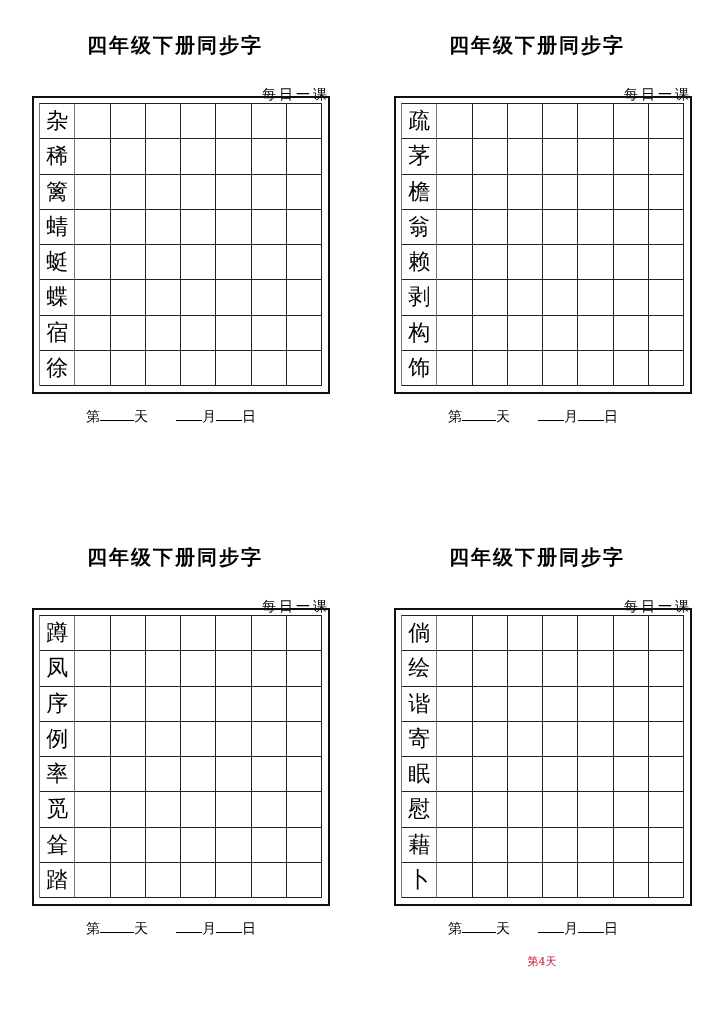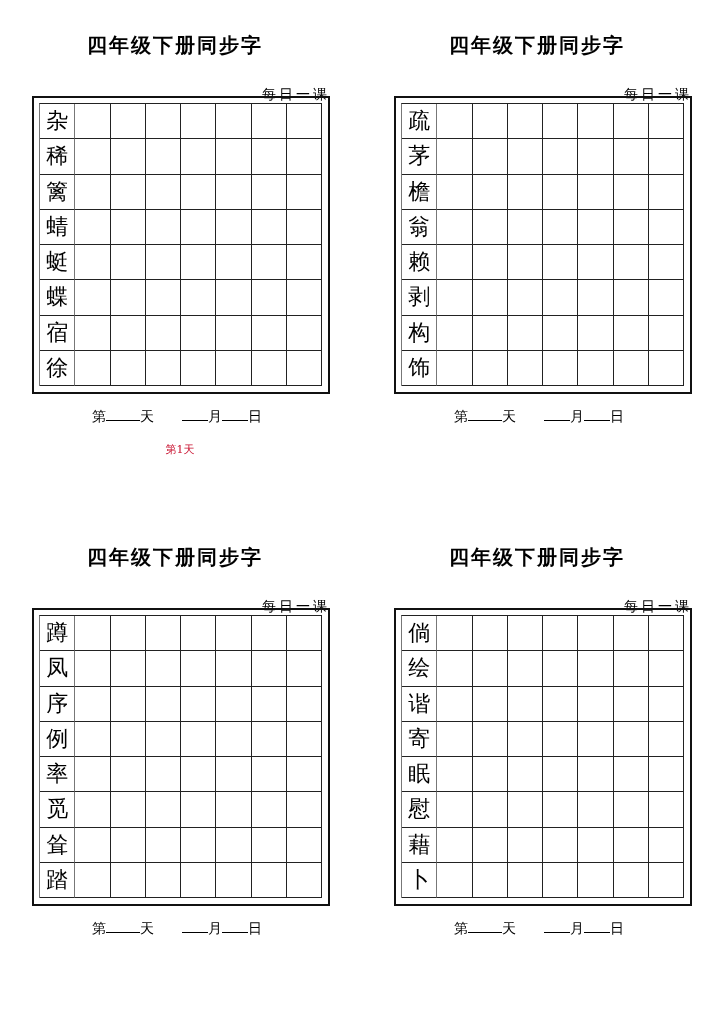--- a/index.html
+++ b/index.html
@@ -11,21 +11,21 @@
   .subtitle { position: absolute; top: 66px; right: -2px; font-size: 14px; letter-spacing: 3px; margin-top: 20px; }
   .frame { position: absolute; top: 96px; left: 32px; width: 294px; height: 294px;
            border: 2px solid #111; }
   .grid { position: absolute; top: 5px; left: 5px; width: 282px; height: 282px;
           display: grid; grid-template-columns: repeat(8, 1fr); grid-template-rows: repeat(8, 1fr);
           border-top: 1px solid #222; border-left: 1px solid #777; }
   .cell { border-right: 1px solid #222; border-bottom: 1px solid #222; box-sizing: border-box;
           display: flex; align-items: center; justify-content: center;
           font-size: 22px; line-height: 1; }
   .cell.c0 { border-right-color: #777; }
-  .date { position: absolute; top: 408px; left: 92px; font-size: 14px; white-space: nowrap; }
+  .date { position: absolute; top: 408px; left: 86px; font-size: 14px; white-space: nowrap; }
   .blank { display: inline-block; border-bottom: 1px solid #000; vertical-align: baseline; height: 12px; }
   .b1 { width: 34px; }
   .b2 { width: 26px; }
   .gap { display: inline-block; width: 28px; }
   .day { position: absolute; top: 442px; left: 0; width: 360px; text-align: center;
          font-size: 11px; color: #c8102e; }
 </style>
 </head>
 <body>
 
@@ -97,21 +97,20 @@
           <div class="cell"></div>
           <div class="cell"></div>
           <div class="cell"></div>
           <div class="cell"></div>
           <div class="cell"></div>
         </div>
     </div>
     <div class="date">
       <span>第</span><span class="blank b1"></span><span>天</span><span class="gap"></span><span class="blank b2"></span><span>月</span><span class="blank b2"></span><span>日</span>
     </div>
-    <div class="day">第1天</div>
   </div>
     <div class="sheet" style="left: 362px; top: 0px;">
     <div class="title">四年级下册同步字</div>
     <div class="subtitle" style="right:auto;left:262px;">每日一课</div>
     <div class="frame">
       <div class="grid">
           <div class="cell c0">疏</div>
           <div class="cell"></div>
           <div class="cell"></div>
           <div class="cell"></div>
@@ -323,14 +322,15 @@
           <div class="cell"></div>
           <div class="cell"></div>
           <div class="cell"></div>
           <div class="cell"></div>
           <div class="cell"></div>
         </div>
     </div>
     <div class="date">
       <span>第</span><span class="blank b1"></span><span>天</span><span class="gap"></span><span class="blank b2"></span><span>月</span><span class="blank b2"></span><span>日</span>
     </div>
+    <div class="day">第4天</div>
   </div>
   </div>
 
 </body></html>

